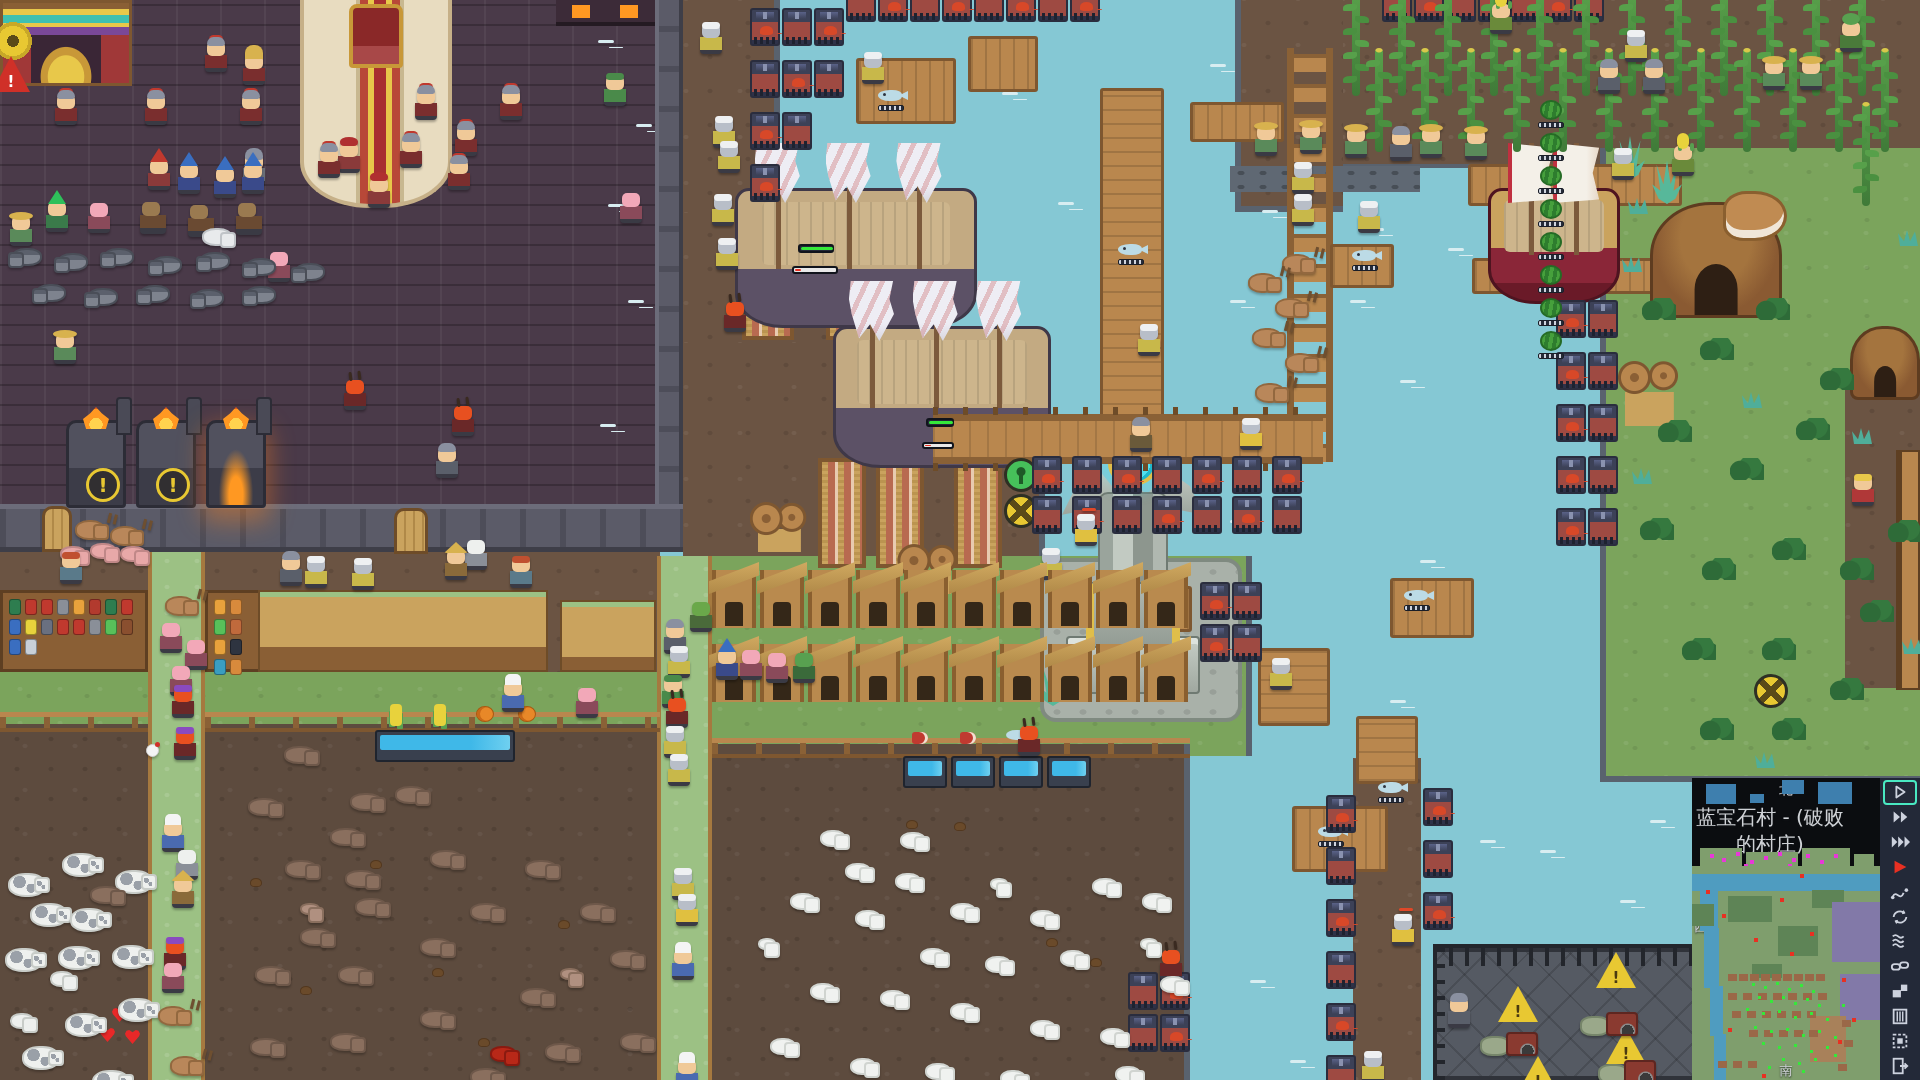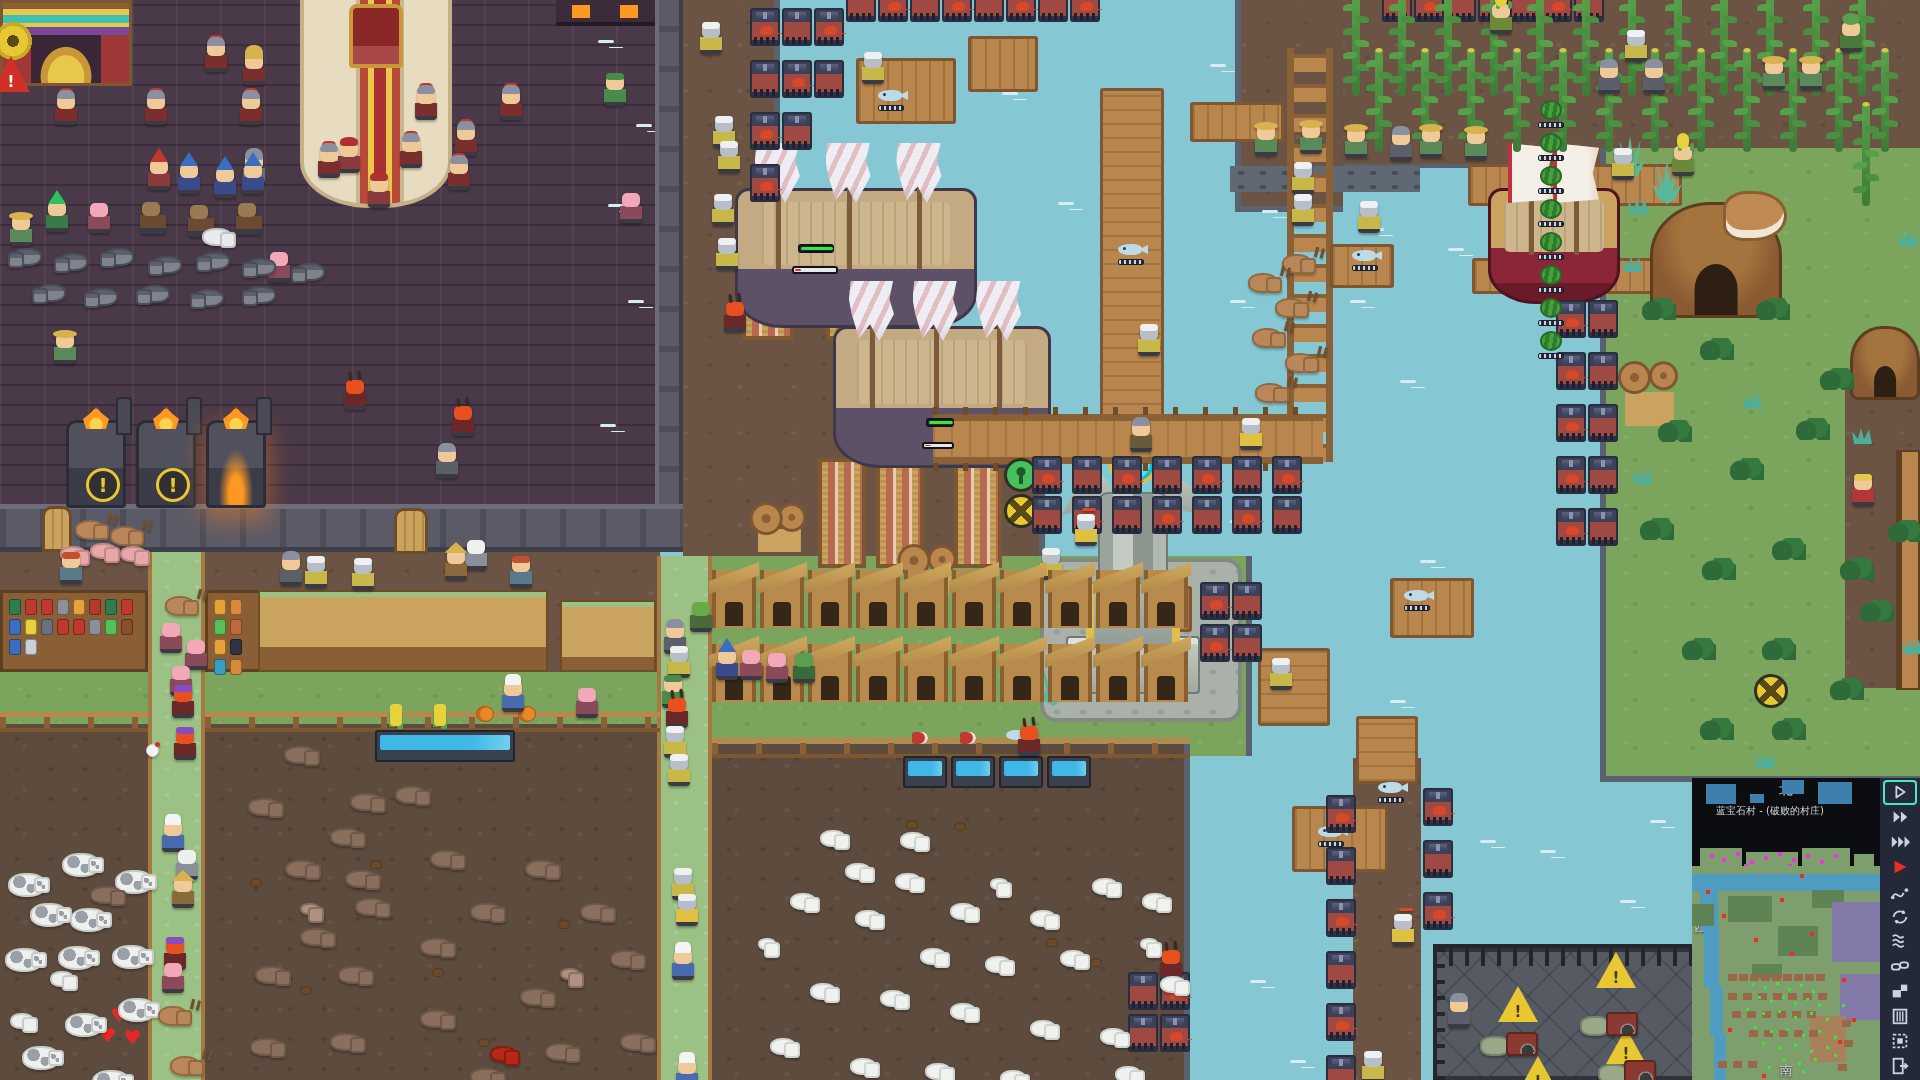--- a/index.html
+++ b/index.html
@@ -154,21 +154,21 @@
   .a-cart::before{content:"";position:absolute;left:0;top:6px;width:26px;height:16px;background:#9aa88a;border:2px solid #76856a;border-radius:40%}
   .a-cart::after{content:"";position:absolute;right:0;top:2px;width:28px;height:20px;background:radial-gradient(circle at 70% 85%,#3a3a3a 0 6px,#8a8a8a 6px 7px,rgba(0,0,0,0) 8px),#8a3a30;border:2px solid #5e2620;border-radius:4px}
   .corn{width:8px;height:104px;background:radial-gradient(circle at 50% 0,#d8c84a 0 4px,rgba(0,0,0,0) 5px),linear-gradient(#58a04a,#3f7a38);border-radius:4px}
   .corn::before{content:"";position:absolute;left:-9px;top:12px;width:14px;height:7px;background:#57a04a;border-radius:50% 10% 50% 10%;box-shadow:0 24px 0 #4a9040,0 48px 0 #57a04a,0 72px 0 #4a9040}
   .corn::after{content:"";position:absolute;right:-9px;top:24px;width:14px;height:7px;background:#4a9040;border-radius:10% 50% 10% 50%;box-shadow:0 24px 0 #57a04a,0 48px 0 #4a9040}
   
   .minimap{left:1692px;top:778px;width:188px;height:302px;z-index:2000}
   .minimap span{position:absolute;color:#cfd2d6;text-shadow:0 1px 2px #15181c}
   .mm-header{left:0;top:0;width:188px;height:88px;background:#0b0d10;overflow:hidden}
   .mm-north{top:3px;left:0;width:188px;text-align:center;font-size:14px}
-  .mm-title{top:26px;left:0;width:156px;text-align:center;font-size:10px}
+  .mm-title{top:26px;left:0;width:156px;text-align:center;font-size:20px}
   .mm-map{top:88px;left:0;width:188px;height:214px;background:#7f9e6d;overflow:hidden}
   .mm-w{left:2px;top:52px;font-size:13px;color:#b8bcc0}
   .mm-e{right:2px;top:52px;font-size:13px;color:#b8bcc0}
   .mm-s{left:0;width:188px;text-align:center;bottom:0;font-size:13px;color:#b8bcc0}
   .mp{position:absolute}
   .sidebar{left:1880px;top:778px;width:40px;height:302px;background:#232938;z-index:2001;display:flex;flex-direction:column;align-items:center;padding:2px 0}
   .sb-btn{width:34px;height:25px;display:flex;align-items:center;justify-content:center;color:#cdd2de;background:none;border:none;cursor:pointer}
   .sb-btn svg{width:20px;height:20px}
   .sb-btn.sel{outline:2px solid #49e8c2;outline-offset:-2px;border-radius:4px}
   .sb-btn.red{color:#e83022}

